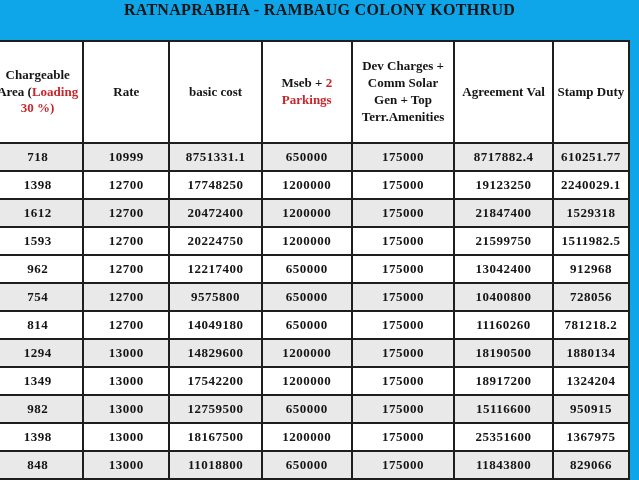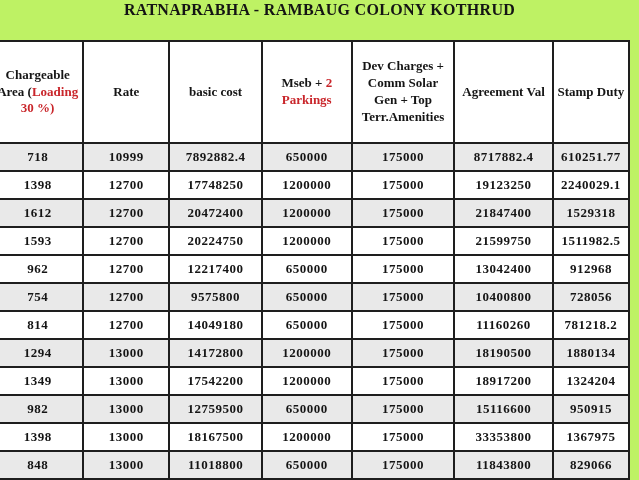--- a/index.html
+++ b/index.html
@@ -3,21 +3,21 @@
 <meta charset="utf-8">
 <style>
   html, body { margin: 0; padding: 0; }
   body {
     width: 639px; height: 480px; overflow: hidden;
     background: #ffffff;
     font-family: "Liberation Serif", "DejaVu Serif", serif;
   }
   .screen {
     position: relative; width: 639px; height: 480px;
-    overflow: hidden; background: #bef264;
+    overflow: hidden; background: #0ea5e9;
   }
   .doc-title {
     position: absolute; top: 1px; left: 0; width: 639px;
     margin: 0; text-align: center;
     font-size: 16px; font-weight: bold; letter-spacing: 0.3px;
     color: #141414; white-space: nowrap;
   }
   table.pricing {
     position: absolute; left: -9px; top: 40px;
     border-collapse: collapse; table-layout: fixed;
@@ -72,21 +72,21 @@
 Gen + Top
 Terr.Amenities</span></th>
           <th><span class="hpart">Agreement Val</span></th>
           <th><span class="hpart">Stamp Duty</span></th>
         </tr>
     </thead>
     <tbody id="table-body">
         <tr class="shaded">
           <td>718</td>
           <td>10999</td>
-          <td>7892882.4</td>
+          <td>8751331.1</td>
           <td>650000</td>
           <td>175000</td>
           <td>8717882.4</td>
           <td>610251.77</td>
         </tr>
         <tr>
           <td>1398</td>
           <td>12700</td>
           <td>17748250</td>
           <td>1200000</td>
@@ -135,21 +135,21 @@
           <td>12700</td>
           <td>14049180</td>
           <td>650000</td>
           <td>175000</td>
           <td>11160260</td>
           <td>781218.2</td>
         </tr>
         <tr class="shaded">
           <td>1294</td>
           <td>13000</td>
-          <td>14172800</td>
+          <td>14829600</td>
           <td>1200000</td>
           <td>175000</td>
           <td>18190500</td>
           <td>1880134</td>
         </tr>
         <tr>
           <td>1349</td>
           <td>13000</td>
           <td>17542200</td>
           <td>1200000</td>
@@ -165,21 +165,21 @@
           <td>175000</td>
           <td>15116600</td>
           <td>950915</td>
         </tr>
         <tr>
           <td>1398</td>
           <td>13000</td>
           <td>18167500</td>
           <td>1200000</td>
           <td>175000</td>
-          <td>33353800</td>
+          <td>25351600</td>
           <td>1367975</td>
         </tr>
         <tr class="shaded">
           <td>848</td>
           <td>13000</td>
           <td>11018800</td>
           <td>650000</td>
           <td>175000</td>
           <td>11843800</td>
           <td>829066</td>

